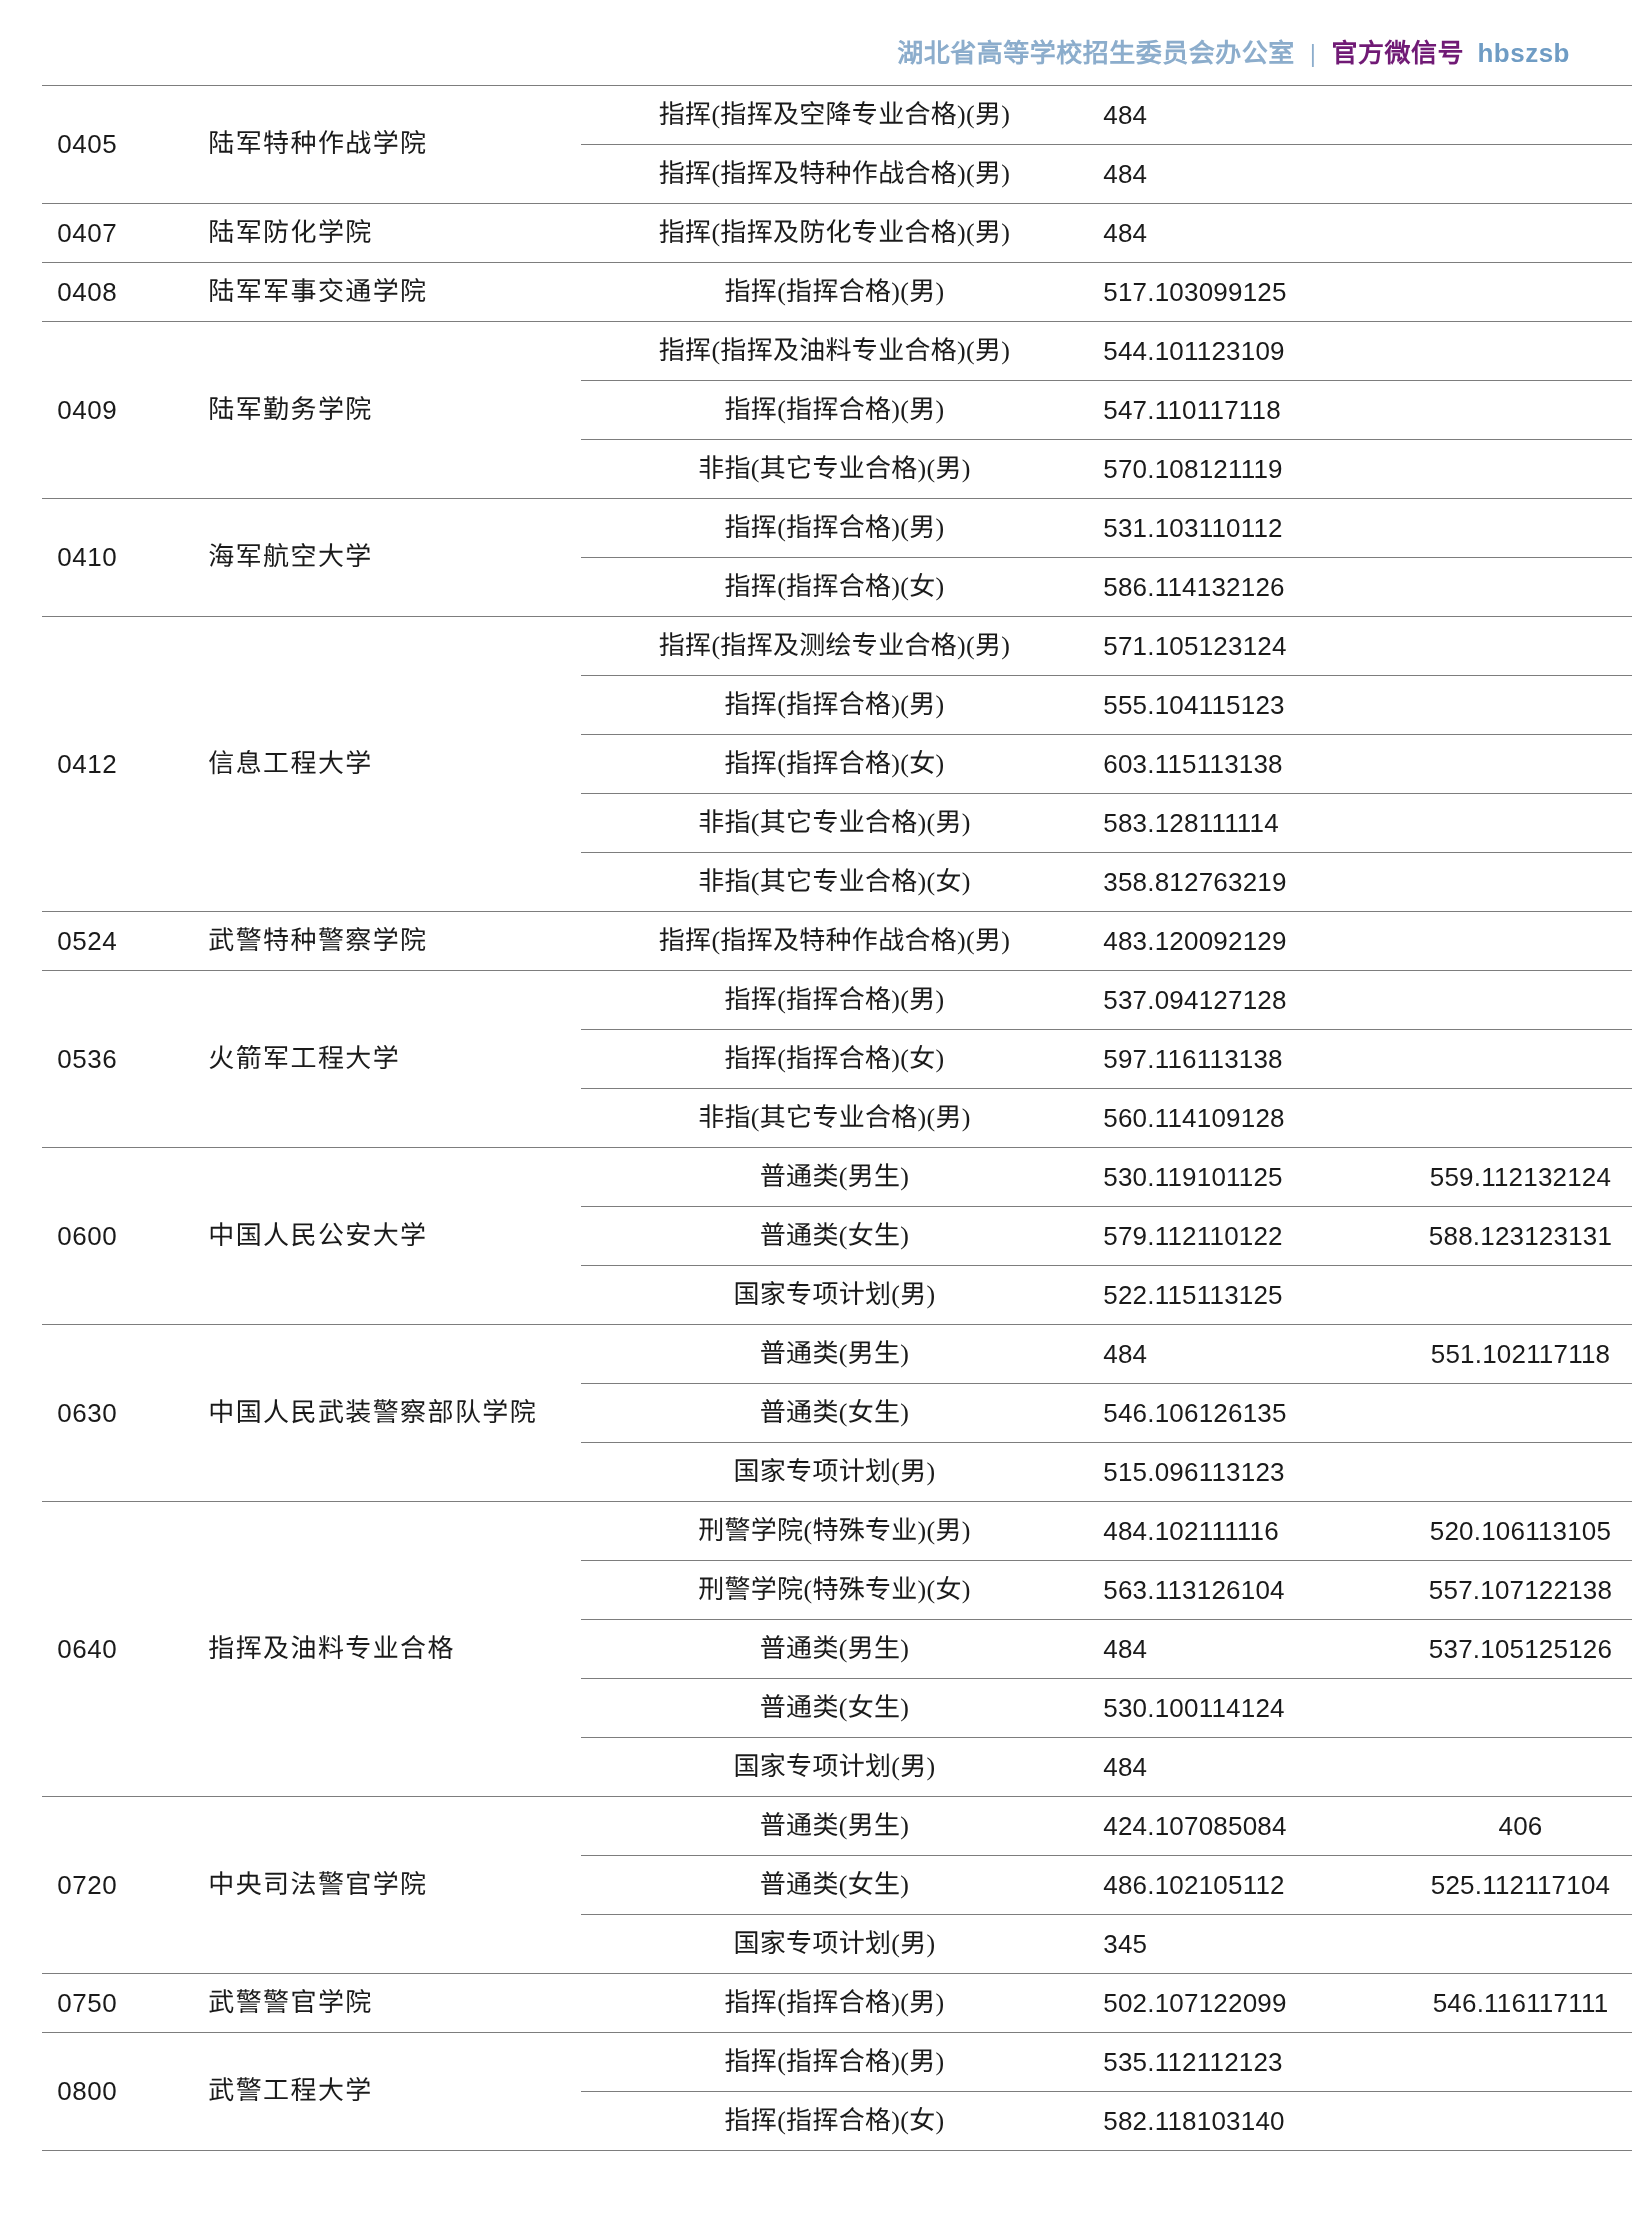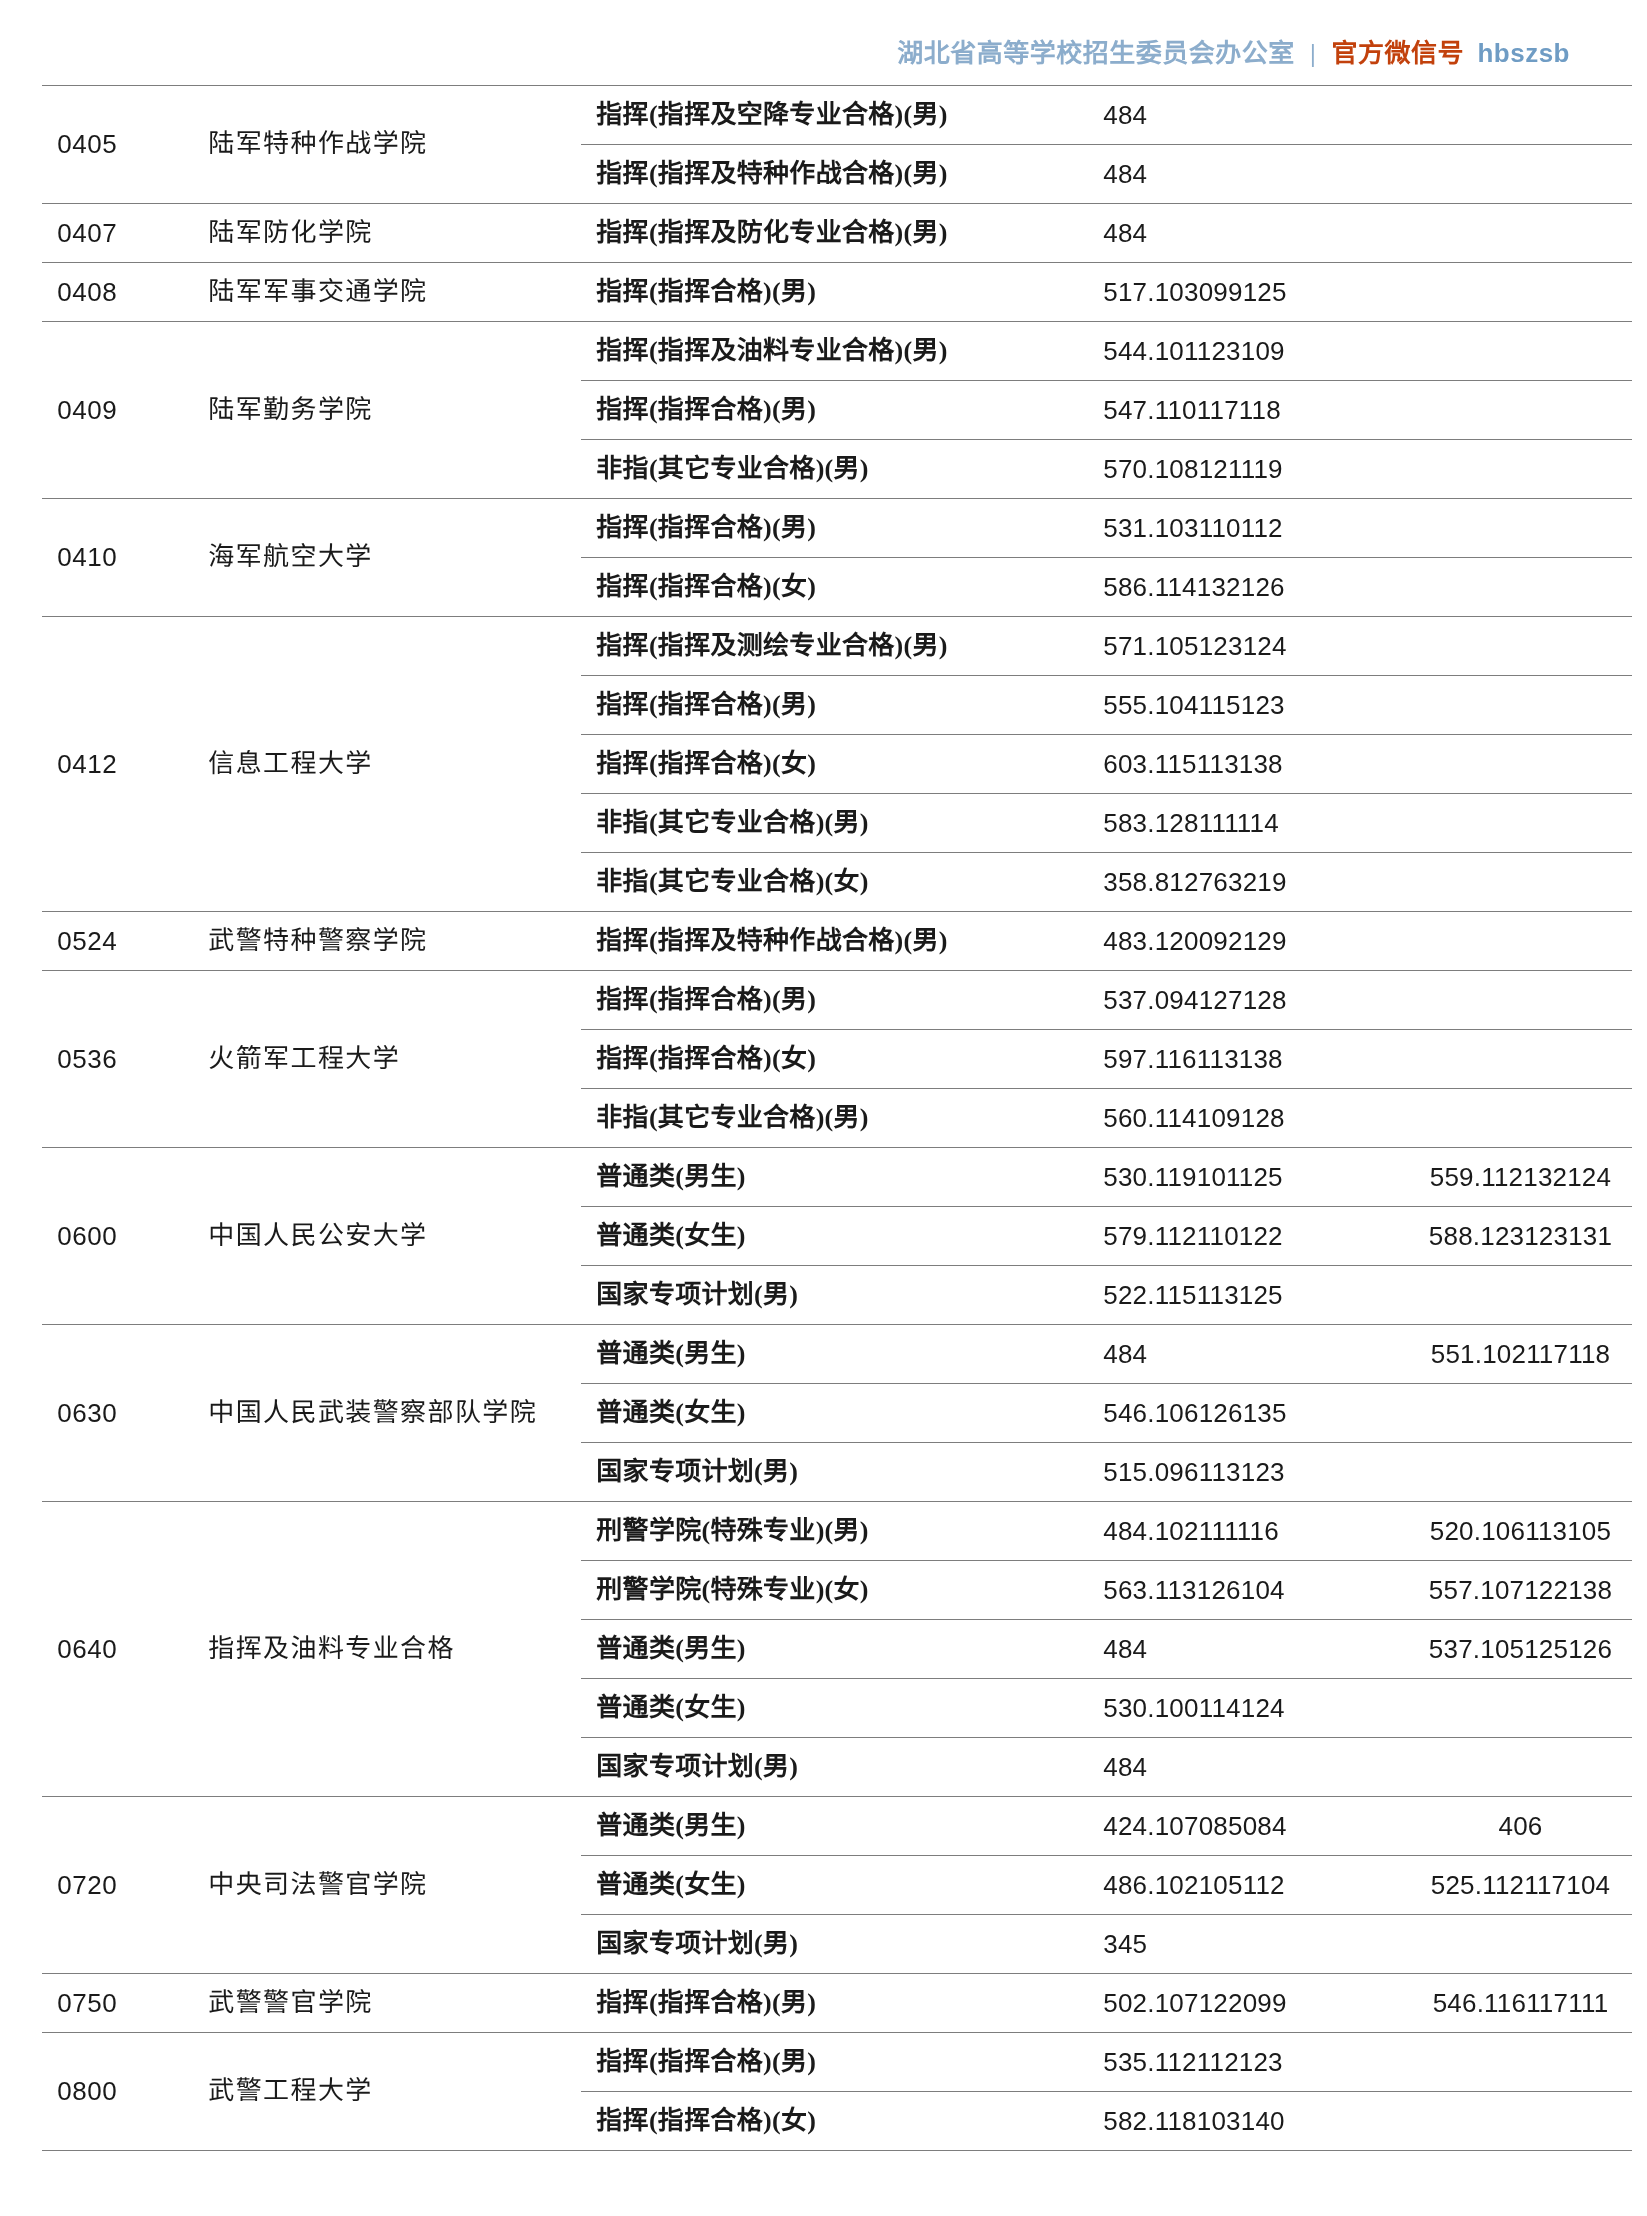--- a/index.html
+++ b/index.html
@@ -46,21 +46,21 @@
   .doc-header .hdr-org {
     font-family: "Liberation Serif", "DejaVu Serif", serif;
     color: #8cadcc;
   }
   .doc-header .hdr-sep {
     color: #8cadcc;
     font-weight: bold;
     padding: 0 1.9px;
   }
   .doc-header .hdr-wechat-label {
-    color: #c2410c;
+    color: #701a75;
     font-family: Liberation Serif, serif;
   }
   .doc-header .hdr-wechat-id {
     color: #6f9cc4;
     font-family: "Liberation Sans", "DejaVu Sans", sans-serif;
     font-weight: bold;
     font-size: 26px;
     text-align: center;
   }
 
@@ -100,25 +100,24 @@
   td.cell-name {
     border-right: 1px solid #7d7d7d;
     text-align: left;
     padding-left: 21px;
     padding-right: 9.6px;
     font-family: "Liberation Serif", "DejaVu Serif", serif;
     letter-spacing: 1.4px;
   }
   td.cell-major {
     border-right: 1px solid #7d7d7d;
-    text-align: left;
+    text-align: center;
     padding-left: 21px;
     font-family: "Liberation Serif", "DejaVu Serif", serif;
     letter-spacing: 0.3px;
-    font-weight: bold;
   }
   td.cell-score {
     border-right: 1px solid #7d7d7d;
     text-align: left;
     padding-left: 21px;
     font-family: "Liberation Sans", "DejaVu Sans", sans-serif;
     font-size: 26px;
     letter-spacing: 0.2px;
   }
   td.cell-score2 {

